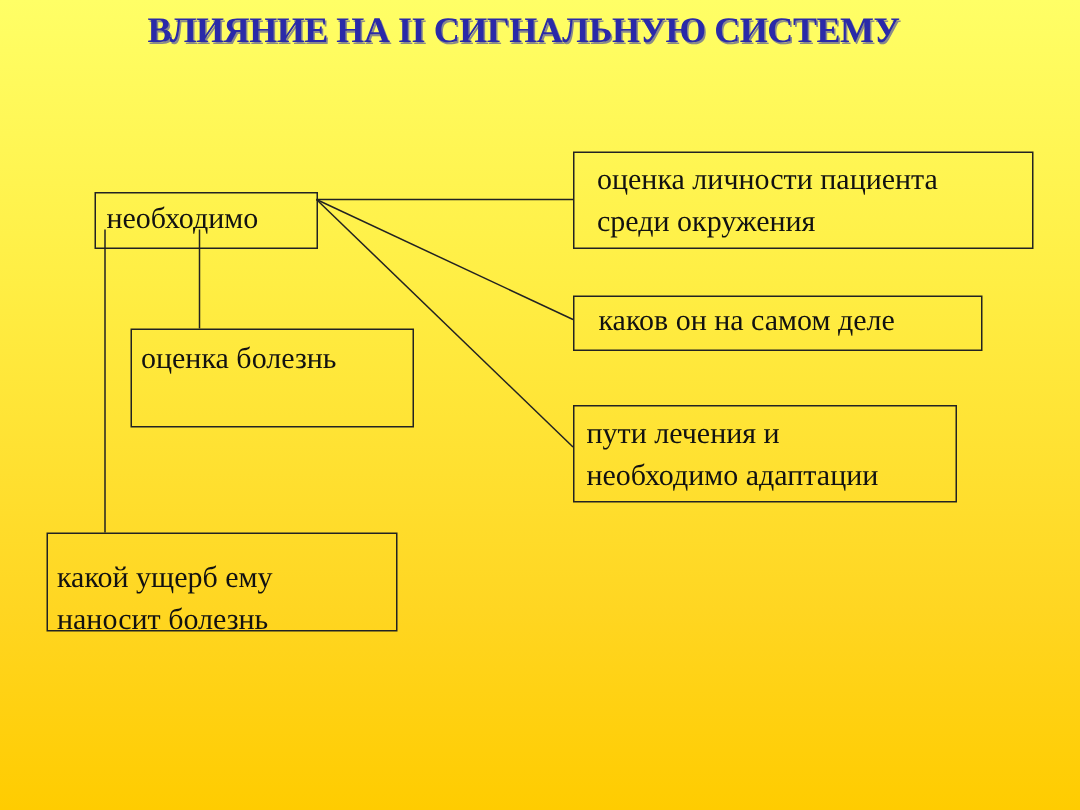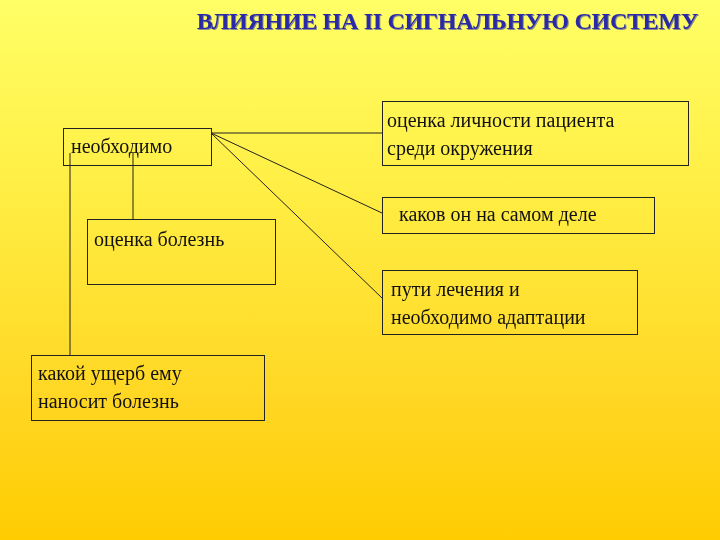--- a/index.html
+++ b/index.html
@@ -2,21 +2,21 @@
 <html><head>
   <meta charset="utf-8">
   <style>
     html, body { margin:0; padding:0; }
     body {
       width:720px; height:540px; position:relative; overflow:hidden;
       background: linear-gradient(to bottom, #ffff66 0%, #ffee44 35%, #ffd622 75%, #ffcc00 100%);
       font-family: "Liberation Serif", "DejaVu Serif", serif;
     }
     .title {
-      position:absolute; left:0; top:8px; width:698px; text-align:right;
+      position:absolute; left:0; top:8px; width:698px; text-align:center;
       font-family: "Liberation Serif", serif; font-weight:bold; font-size:24px;
       color:#2a2aa8; text-shadow: 1px 1px 0 #8a8a8a; letter-spacing:-0.3px;
     }
     .box {
       position:absolute; border:1px solid #222; box-sizing:border-box;
       font-size:20px; line-height:28px; color:#111; padding:2px 6px;
     }
     svg.lines { position:absolute; left:0; top:0; }
   </style>
 </head>
@@ -33,26 +33,26 @@
 </svg>
 
 <div class="box" style="left:63px;top:128px;width:149px;height:38px;padding:3px 7px;">
   <span>необходимо</span>
 </div>
 
 <div class="box" style="left:87px;top:219px;width:189px;height:66px;padding:5px 6px;">
   <div>оценка болезнь</div>
 </div>
 
-<div class="box" style="left:31px;top:355px;width:234px;height:66px;padding:3px 6px;">
+<div class="box" style="left:31px;top:355px;width:234px;height:66px;padding:15px 6px;">
   <div>какой ущерб ему</div>
   <div>наносит болезнь</div>
 </div>
 
-<div class="box" style="left:382px;top:101px;width:307px;height:65px;padding:4px 4px;">
+<div class="box" style="left:382px;top:101px;width:307px;height:65px;padding:4px 15px;">
   <div>оценка личности пациента</div>
   <div>среди окружения</div>
 </div>
 
 <div class="box" style="left:382px;top:197px;width:273px;height:37px;padding:2px 16px;">
   <span>каков он на самом деле</span>
 </div>
 
 <div class="box" style="left:382px;top:270px;width:256px;height:65px;padding:4px 8px;">
   <div>пути лечения и</div>

